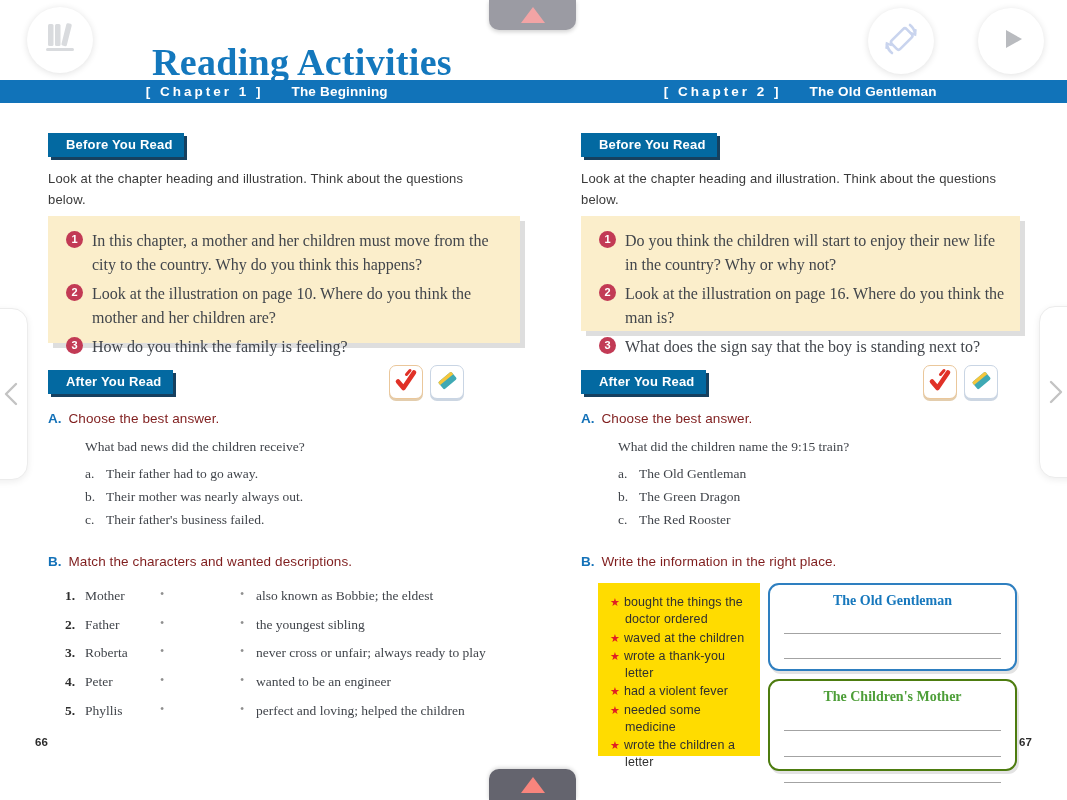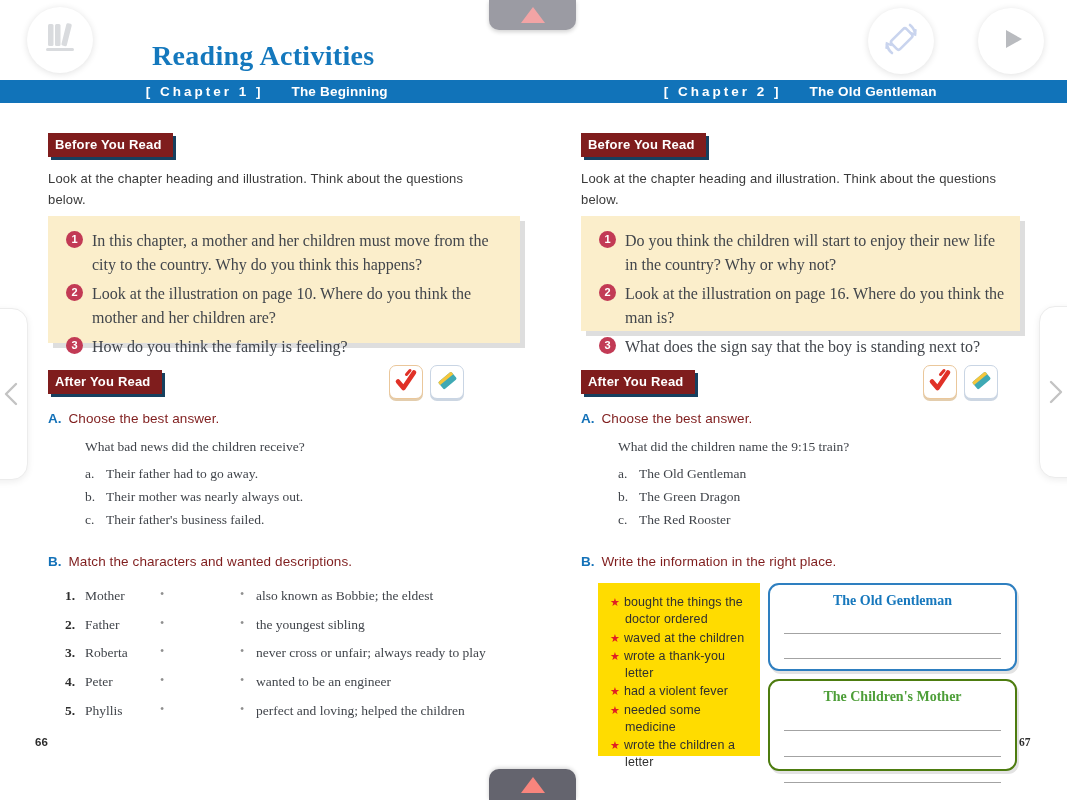--- a/index.html
+++ b/index.html
@@ -8,21 +8,21 @@
   .app { position:relative; width:1067px; height:800px; background:#ffffff; overflow:hidden; }
 
   
   .circle-btn { position:absolute; width:66px; height:66px; border-radius:50%; background:#fff;
     box-shadow:0 1px 7px rgba(0,0,0,0.12); display:flex; align-items:center; justify-content:center; cursor:pointer; }
   .lib-btn { left:27px; top:7px; }
   .rot-btn { left:868px; top:8px; }
   .play-btn { left:978px; top:8px; }
 
   .page-title { position:absolute; left:152px; top:40px; font-family:"Liberation Serif", serif;
-    font-weight:bold; font-size:28px; color:#1478bd; letter-spacing:0.3px; }
+    font-weight:bold; font-size:38px; color:#1478bd; letter-spacing:0.3px; }
 
   .top-tab { position:absolute; left:489px; top:0; width:87px; height:30px; background:#9b9ba3;
     border-radius:0 0 10px 10px; box-shadow:0 2px 4px rgba(0,0,0,0.18); display:flex; align-items:center; justify-content:center; cursor:pointer; }
   .bottom-tab { position:absolute; left:489px; top:769px; width:87px; height:31px; background:#64646e;
     border-radius:10px 10px 0 0; box-shadow:0 -1px 4px rgba(0,0,0,0.18); display:flex; align-items:center; justify-content:center; cursor:pointer; }
   .tri-up { width:0; height:0; border-left:12px solid transparent; border-right:12px solid transparent; border-bottom:16px solid #f2a4a5; }
   .bottom-tab .tri-up { border-bottom-color:#f8857d; }
 
   
   .chapter-bar { position:absolute; left:0; top:80px; width:1067px; height:23px; background:#1173b9;
@@ -30,22 +30,22 @@
   .chapter-half { width:50%; display:flex; align-items:center; justify-content:center; gap:28px; white-space:nowrap;text-align:right; }
   .ch-bracket { letter-spacing:3px; }
   .ch-title { letter-spacing:0.2px; }
 
   
   .content { position:absolute; left:0; top:103px; width:1067px; display:flex; padding-left:48px; }
   .page-col { }
   .pl { width:472px; margin-right:61px; }
   .pr { width:439px; }
 
-  .byr-btn, .ayr-btn { display:inline-block; background:#7f1d1d; color:#fff; font-weight:bold; font-size:13px;
-    padding:4px 11px 5px 7px; box-shadow:3px 3px 0 #16405f; letter-spacing:0.2px; }
+  .byr-btn, .ayr-btn { display:inline-block; background:#0369a1; color:#fff; font-weight:bold; font-size:13px;
+    padding:4px 11px 5px 18px; box-shadow:3px 3px 0 #16405f; letter-spacing:0.2px; }
   .byr-btn { margin-top:30px; }
 
   .intro { max-width:440px; margin-top:12px; font-size:13px; color:#3a3a3a; line-height:1.6; letter-spacing:0.15px; }
 
   .cream-box { margin-top:5px; background:#fbeecb; box-shadow:5px 5px 0 #dedede; padding:13px 14px 0 18px; }
   .pl .cream-box { height:127px; }
   .pr .cream-box { height:115px; }
   .q-row { display:flex; gap:9px; margin-bottom:5px; }
   .q-num { flex:0 0 17px; width:17px; height:17px; border-radius:50%; background:#c23a55; color:#fff;
     font-size:11px; font-weight:bold; display:flex; align-items:center; justify-content:center; margin-top:2px; }
@@ -93,21 +93,21 @@
   .ans-box.blue { border:2px solid #2e7fc0; height:88px; margin-bottom:8px; }
   .ans-box.green { border:2px solid #4d7c0f; height:92px; }
   .ans-title { text-align:center; font-family:"Liberation Serif", serif; font-weight:bold; font-size:14px; }
   .ans-box.blue .ans-title { color:#1778bd; }
   .ans-box.green .ans-title { color:#4d9e38; }
   .ans-line { height:25px; border-bottom:1px solid #a3a3a3; cursor:text; }
   .ans-box.green .ans-line { height:26px; }
 
   .page-num { position:absolute; top:736px; font-size:11.5px; color:#2d2d2d; font-weight:bold; }
   .pn-left { left:35px; }
-  .pn-right { left:1019px;font-family:Liberation Serif, serif; }
+  .pn-right { left:1019px; }
 
   
   .side-nav { position:absolute; width:64px; height:172px; background:#fff; border:1px solid #ececec;
     border-radius:16px; box-shadow:0 2px 7px rgba(0,0,0,0.07); cursor:pointer; display:flex; align-items:center; }
   .nav-left { left:-36px; top:308px; justify-content:flex-end; padding-right:6px; }
   .nav-right { left:1039px; top:306px; justify-content:flex-start; padding-left:6px; }
 </style>
 </head>
 <body>
 

